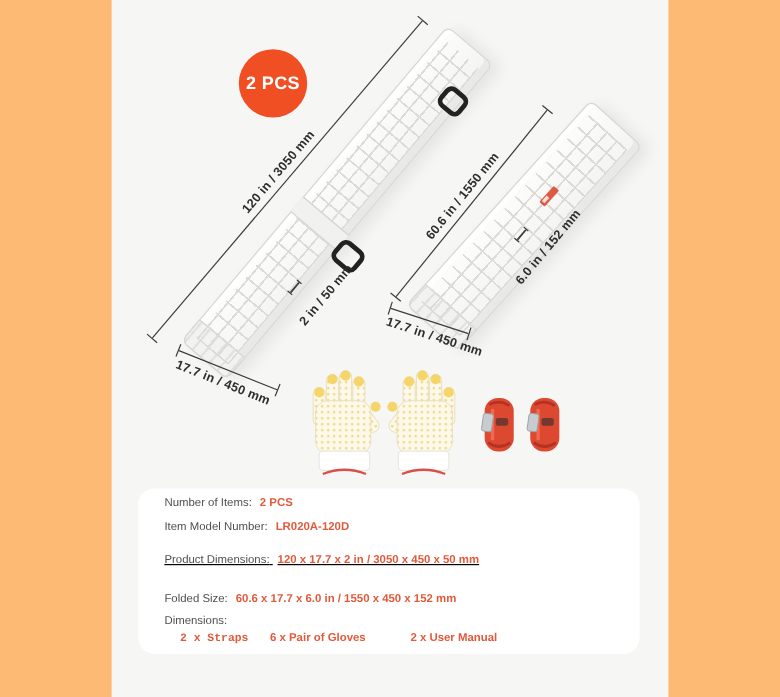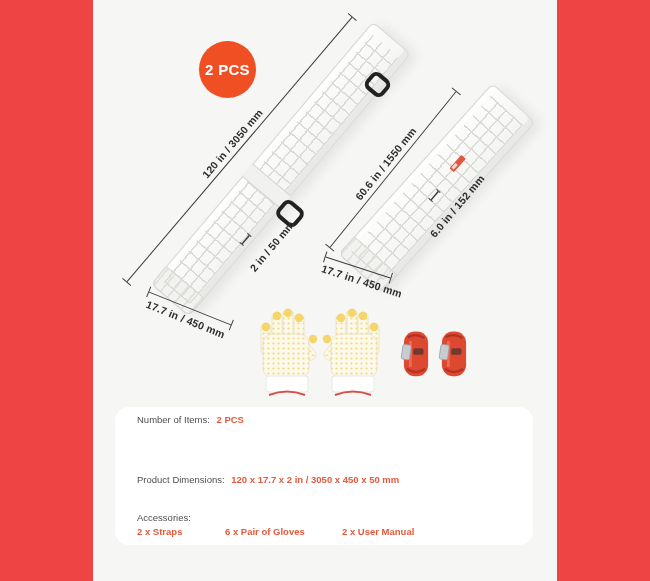--- a/index.html
+++ b/index.html
@@ -1,17 +1,17 @@
 <!DOCTYPE html>
 <html><head>
 <meta charset="utf-8">
 <style>
   html,body{margin:0;padding:0;background:#ffffff;}
   .canvas{
-    position:relative;width:650px;height:581px;overflow:hidden;background:#ef4444;
+    position:relative;width:650px;height:581px;overflow:hidden;background:#fdba74;
     font-family:"Liberation Sans","DejaVu Sans",sans-serif;
   }
   .stage{position:absolute;left:93px;top:0;width:464px;height:581px;background:#f6f6f5;}
 
   
   .badge{
     position:absolute;left:199px;top:41px;width:57px;height:57px;border-radius:50%;
     background:#f04e23;color:#ffffff;font-weight:bold;font-size:15px;letter-spacing:.3px;
     display:flex;align-items:center;justify-content:center;
   }
@@ -178,26 +178,34 @@
     <path d="M12 16 v28" stroke="#ef6a50" stroke-width="3"></path>
     <rect x="15" y="24" width="11" height="7" rx="2" fill="#2e2e2e" opacity="0.6"></rect>
     <rect x="3" y="20" width="9" height="16" rx="2" transform="rotate(8 7 28)" fill="#c8cbcf" stroke="#9aa0a6" stroke-width="0.8"></rect>
   </svg>
 
   <div class="panel">
     <div class="spec-row" style="top:6px;">
       <span class="spec-label">Number of Items:</span>
       <span class="spec-value">2 PCS</span>
     </div>
-    <div class="spec-row" style="top:66px;">
+    <div class="spec-row" style="top:26px;">
+      <span class="spec-label">Item Model Number:</span>
+      <span class="spec-value">LR020A-120D</span>
+    </div>
+    <div class="spec-row" style="top:53px;text-decoration:underline;">
       <span class="spec-label">Product Dimensions:</span>
       <span class="spec-value">120 x 17.7 x 2 in / 3050 x 450 x 50 mm</span>
     </div>
+    <div class="spec-row" style="top:86px;">
+      <span class="spec-label">Folded Size:</span>
+      <span class="spec-value">60.6 x 17.7 x 6.0 in / 1550 x 450 x 152 mm</span>
+    </div>
     <div class="spec-row" style="top:104px;">
-      <span class="spec-label">Accessories:</span>
+      <span class="spec-label">Dimensions:</span>
     </div>
     <div class="spec-row" style="top:118px;left:0;width:418px;height:14px;">
-      <span class="acc-item" style="left:22px;">2 x Straps</span>
+      <span class="acc-item" style="left:35px;font-family:Liberation Mono, monospace;">2 x Straps</span>
       <span class="acc-item" style="left:110px;">6 x Pair of Gloves</span>
       <span class="acc-item" style="left:227px;">2 x User Manual</span>
     </div>
   </div>
 </div>
 
 </body></html>

